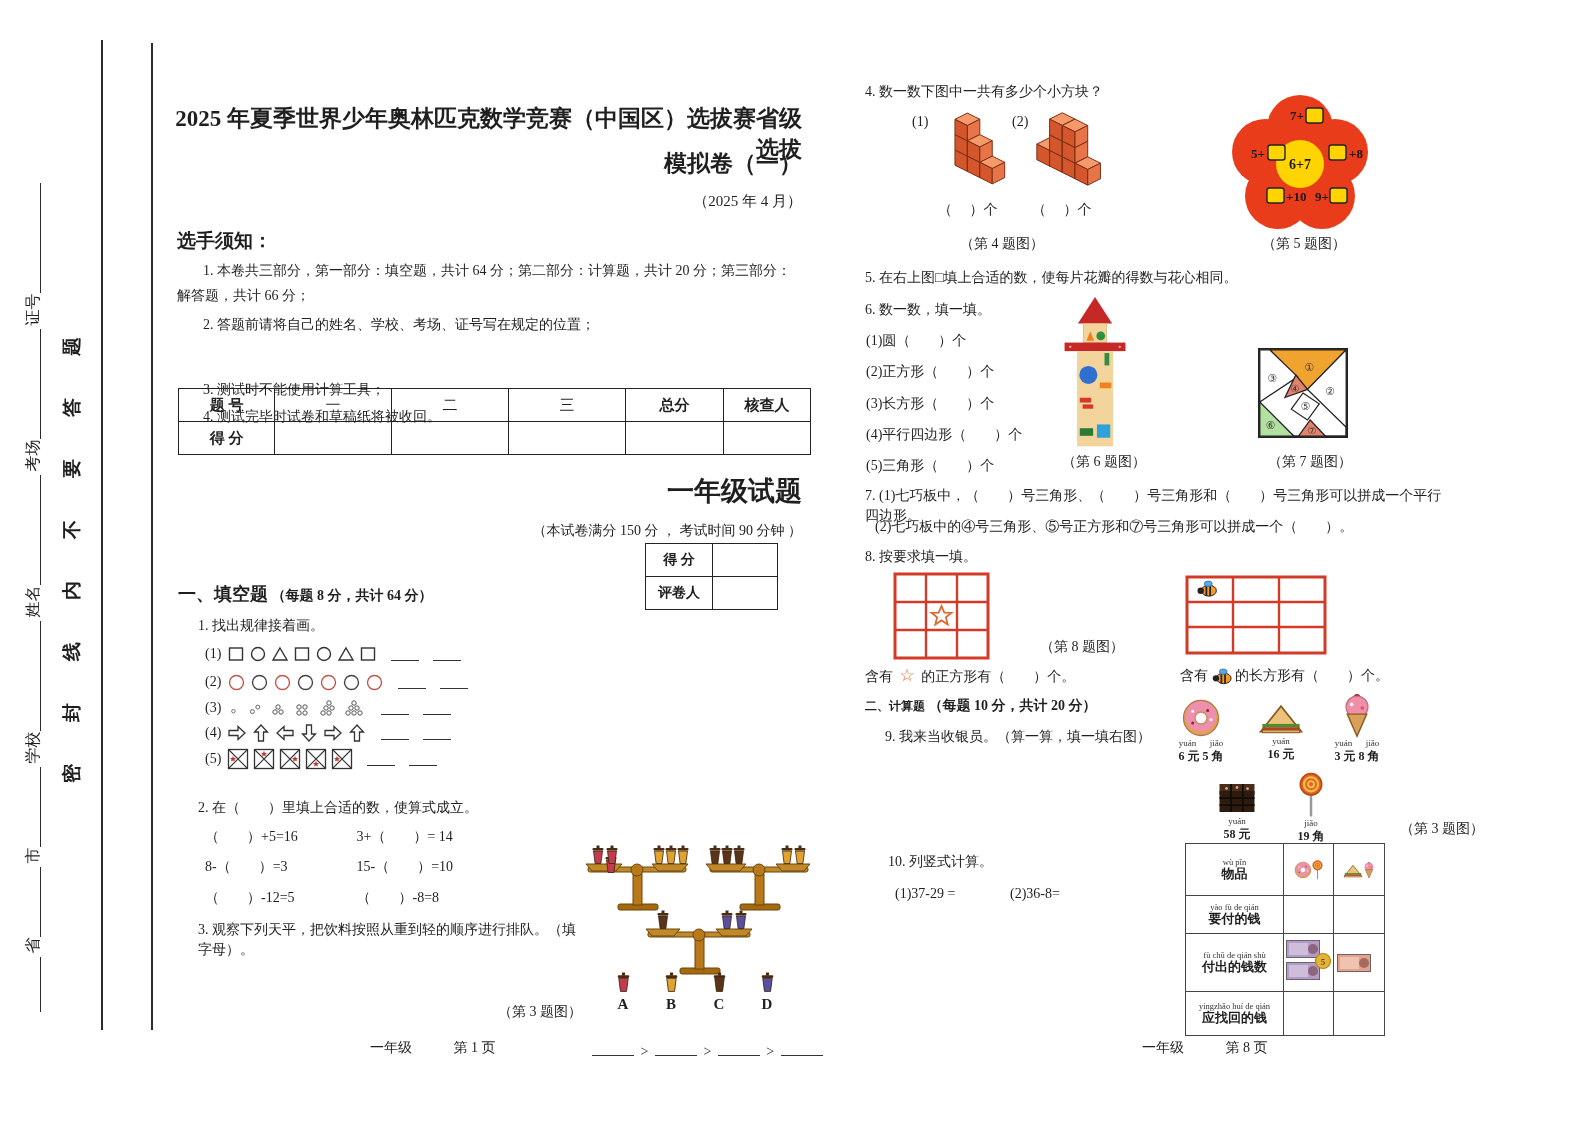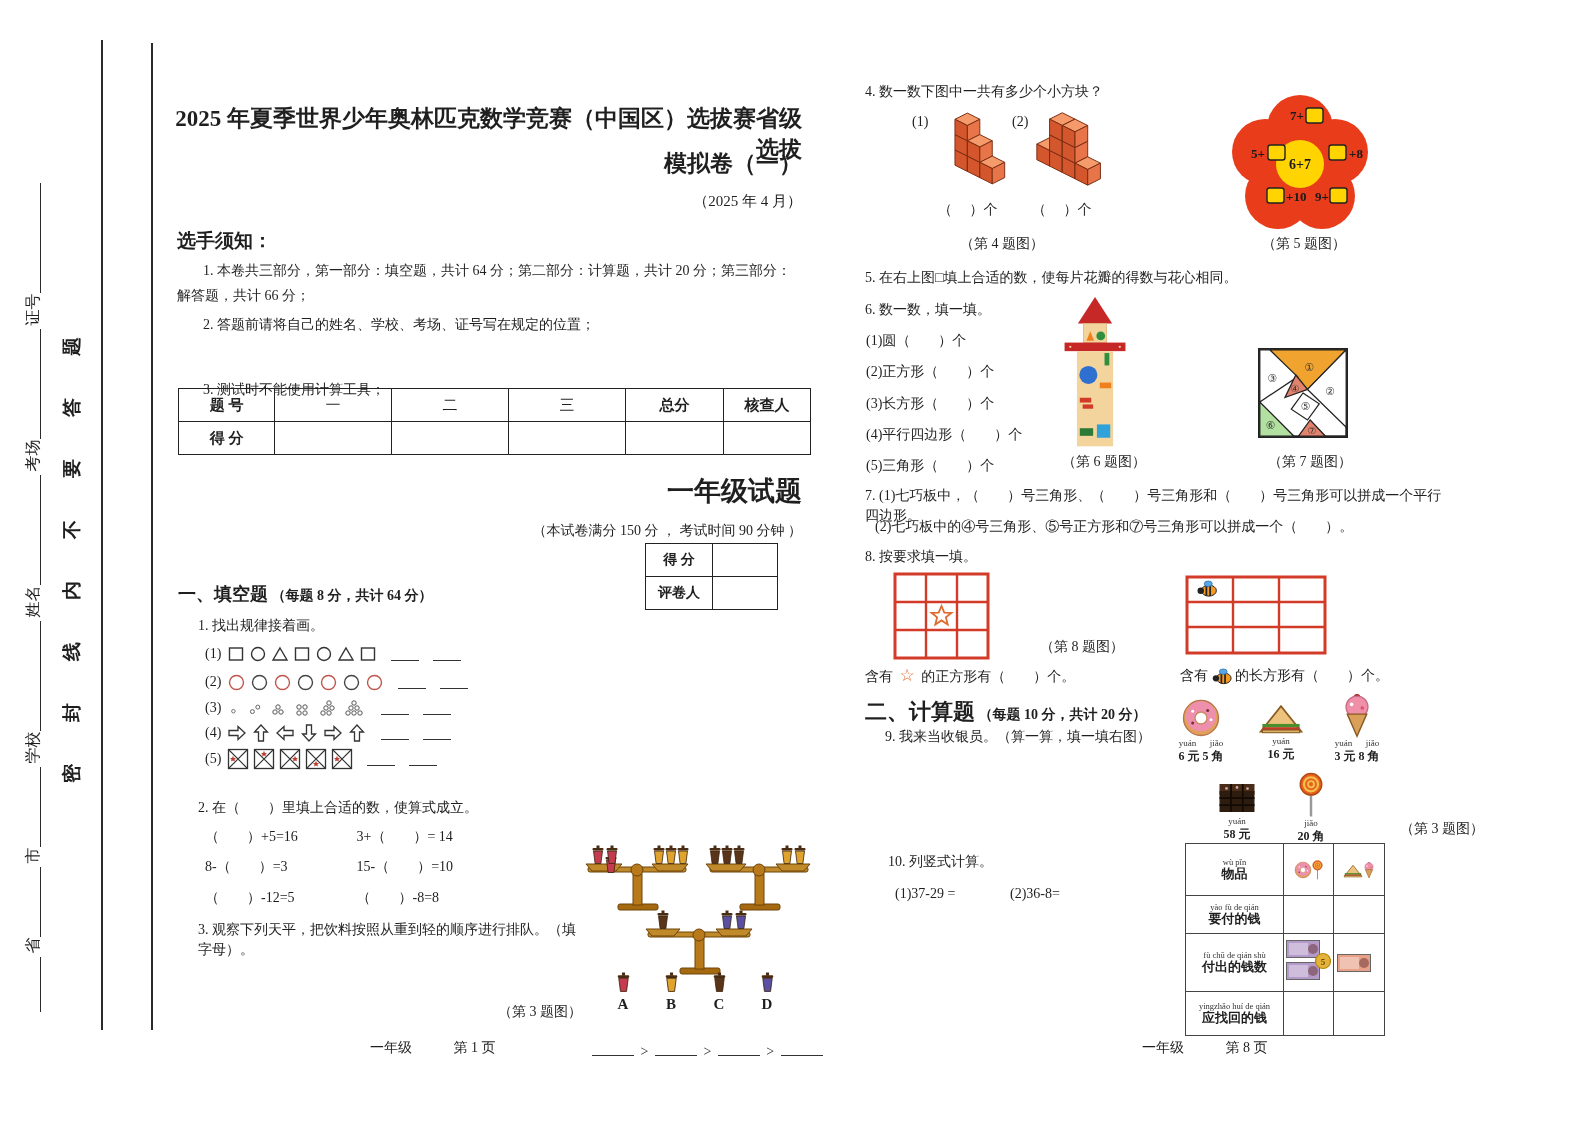--- a/index.html
+++ b/index.html
@@ -131,20 +131,21 @@
 
   <div class="abs ctr b" style="left:168px;top:103px;width:634px;font-size:23px;">2025 年夏季世界少年奥林匹克数学竞赛（中国区）选拔赛省级选拔</div>
   <div class="abs ctr b" style="left:168px;top:148px;width:634px;font-size:23px;">模拟卷（一）</div>
   <div class="abs ctr" style="left:168px;top:192px;width:634px;font-size:15px;">（2025 年 4 月）</div>
 
   <div class="abs b" style="left:177px;top:228px;font-size:19px;">选手须知：</div>
   <div class="abs" style="left:177px;top:258px;width:622px;">
     <div class="t14" style="text-indent:26px;margin-bottom:7px;line-height:25px;">1. 本卷共三部分，第一部分：填空题，共计 64 分；第二部分：计算题，共计 20 分；第三部分：解答题，共计 66 分；</div>
     <div class="t14" style="text-indent:26px;margin-bottom:7px;">2. 答题前请将自己的姓名、学校、考场、证号写在规定的位置；</div>
     <div class="t14" style="text-indent:26px;margin-bottom:7px;margin-top:45px;">3. 测试时不能使用计算工具；</div>
+    <div class="t14" style="text-indent:26px;">4. 测试完毕时试卷和草稿纸将被收回。</div>
   </div>
 
   <table class="abs scoretab" style="left:178px;top:388px;">
     <tbody>
         <tr>
       <td style="width:93px;" class="b">题  号</td>
       <td style="width:114px;">一</td>
       <td style="width:114px;">二</td>
       <td style="width:114px;">三</td>
       <td style="width:95px;" class="b">总分</td>
@@ -608,21 +609,21 @@
   </div>
   <div class="abs t14" style="left:1180px;top:666px;">
     <span>含有</span>
     <svg class="inline-svg" width="20" height="17" viewBox="0 0 16 14">
         <use href="#bee"></use>
       </svg>
     <span>的长方形有（　　）个。</span>
   </div>
 
   <div class="abs" style="left:865px;top:697px;font-size:14px;">
-    <span class="b" style="font-size:22px;text-align:right;">二、计算题</span>
+    <span class="b" style="font-size:12px;text-align:right;">二、计算题</span>
     <span class="b">（每题 10 分，共计 20 分）</span>
   </div>
   <div class="abs t14" style="left:885px;top:727px;">9. 我来当收银员。（算一算，填一填右图）</div>
 
   <div class="food" style="left:1162px;top:698px;">
     <svg class="inline-svg" width="40" height="40" viewBox="0 0 24 24">
         <use href="#donut"></use>
       </svg>
     <div class="py" style="white-space:pre;">yuán      jiǎo</div>
     <div class="pr">6 元 5 角</div>
@@ -647,21 +648,21 @@
         <use href="#choc"></use>
       </svg>
     <div class="py">yuán</div>
     <div class="pr">58 元</div>
   </div>
   <div class="food" style="left:1272px;top:772px;">
     <svg class="inline-svg" width="26" height="46" viewBox="0 0 16 30">
         <use href="#lolli"></use>
       </svg>
     <div class="py">jiǎo</div>
-    <div class="pr">20 角</div>
+    <div class="pr">19 角</div>
   </div>
   <div class="abs cap" style="left:1400px;top:820px;">（第 3 题图）</div>
 
   <div class="abs t14" style="left:888px;top:852px;">10. 列竖式计算。</div>
   <span class="abs t14" style="left:895px;top:884px;">(1)37-29 =</span>
   <span class="abs t14" style="left:1010px;top:884px;">(2)36-8=</span>
 
   <table class="abs paytab" style="left:1185px;top:843px;">
     <tbody>
         <tr style="height:52px;">

